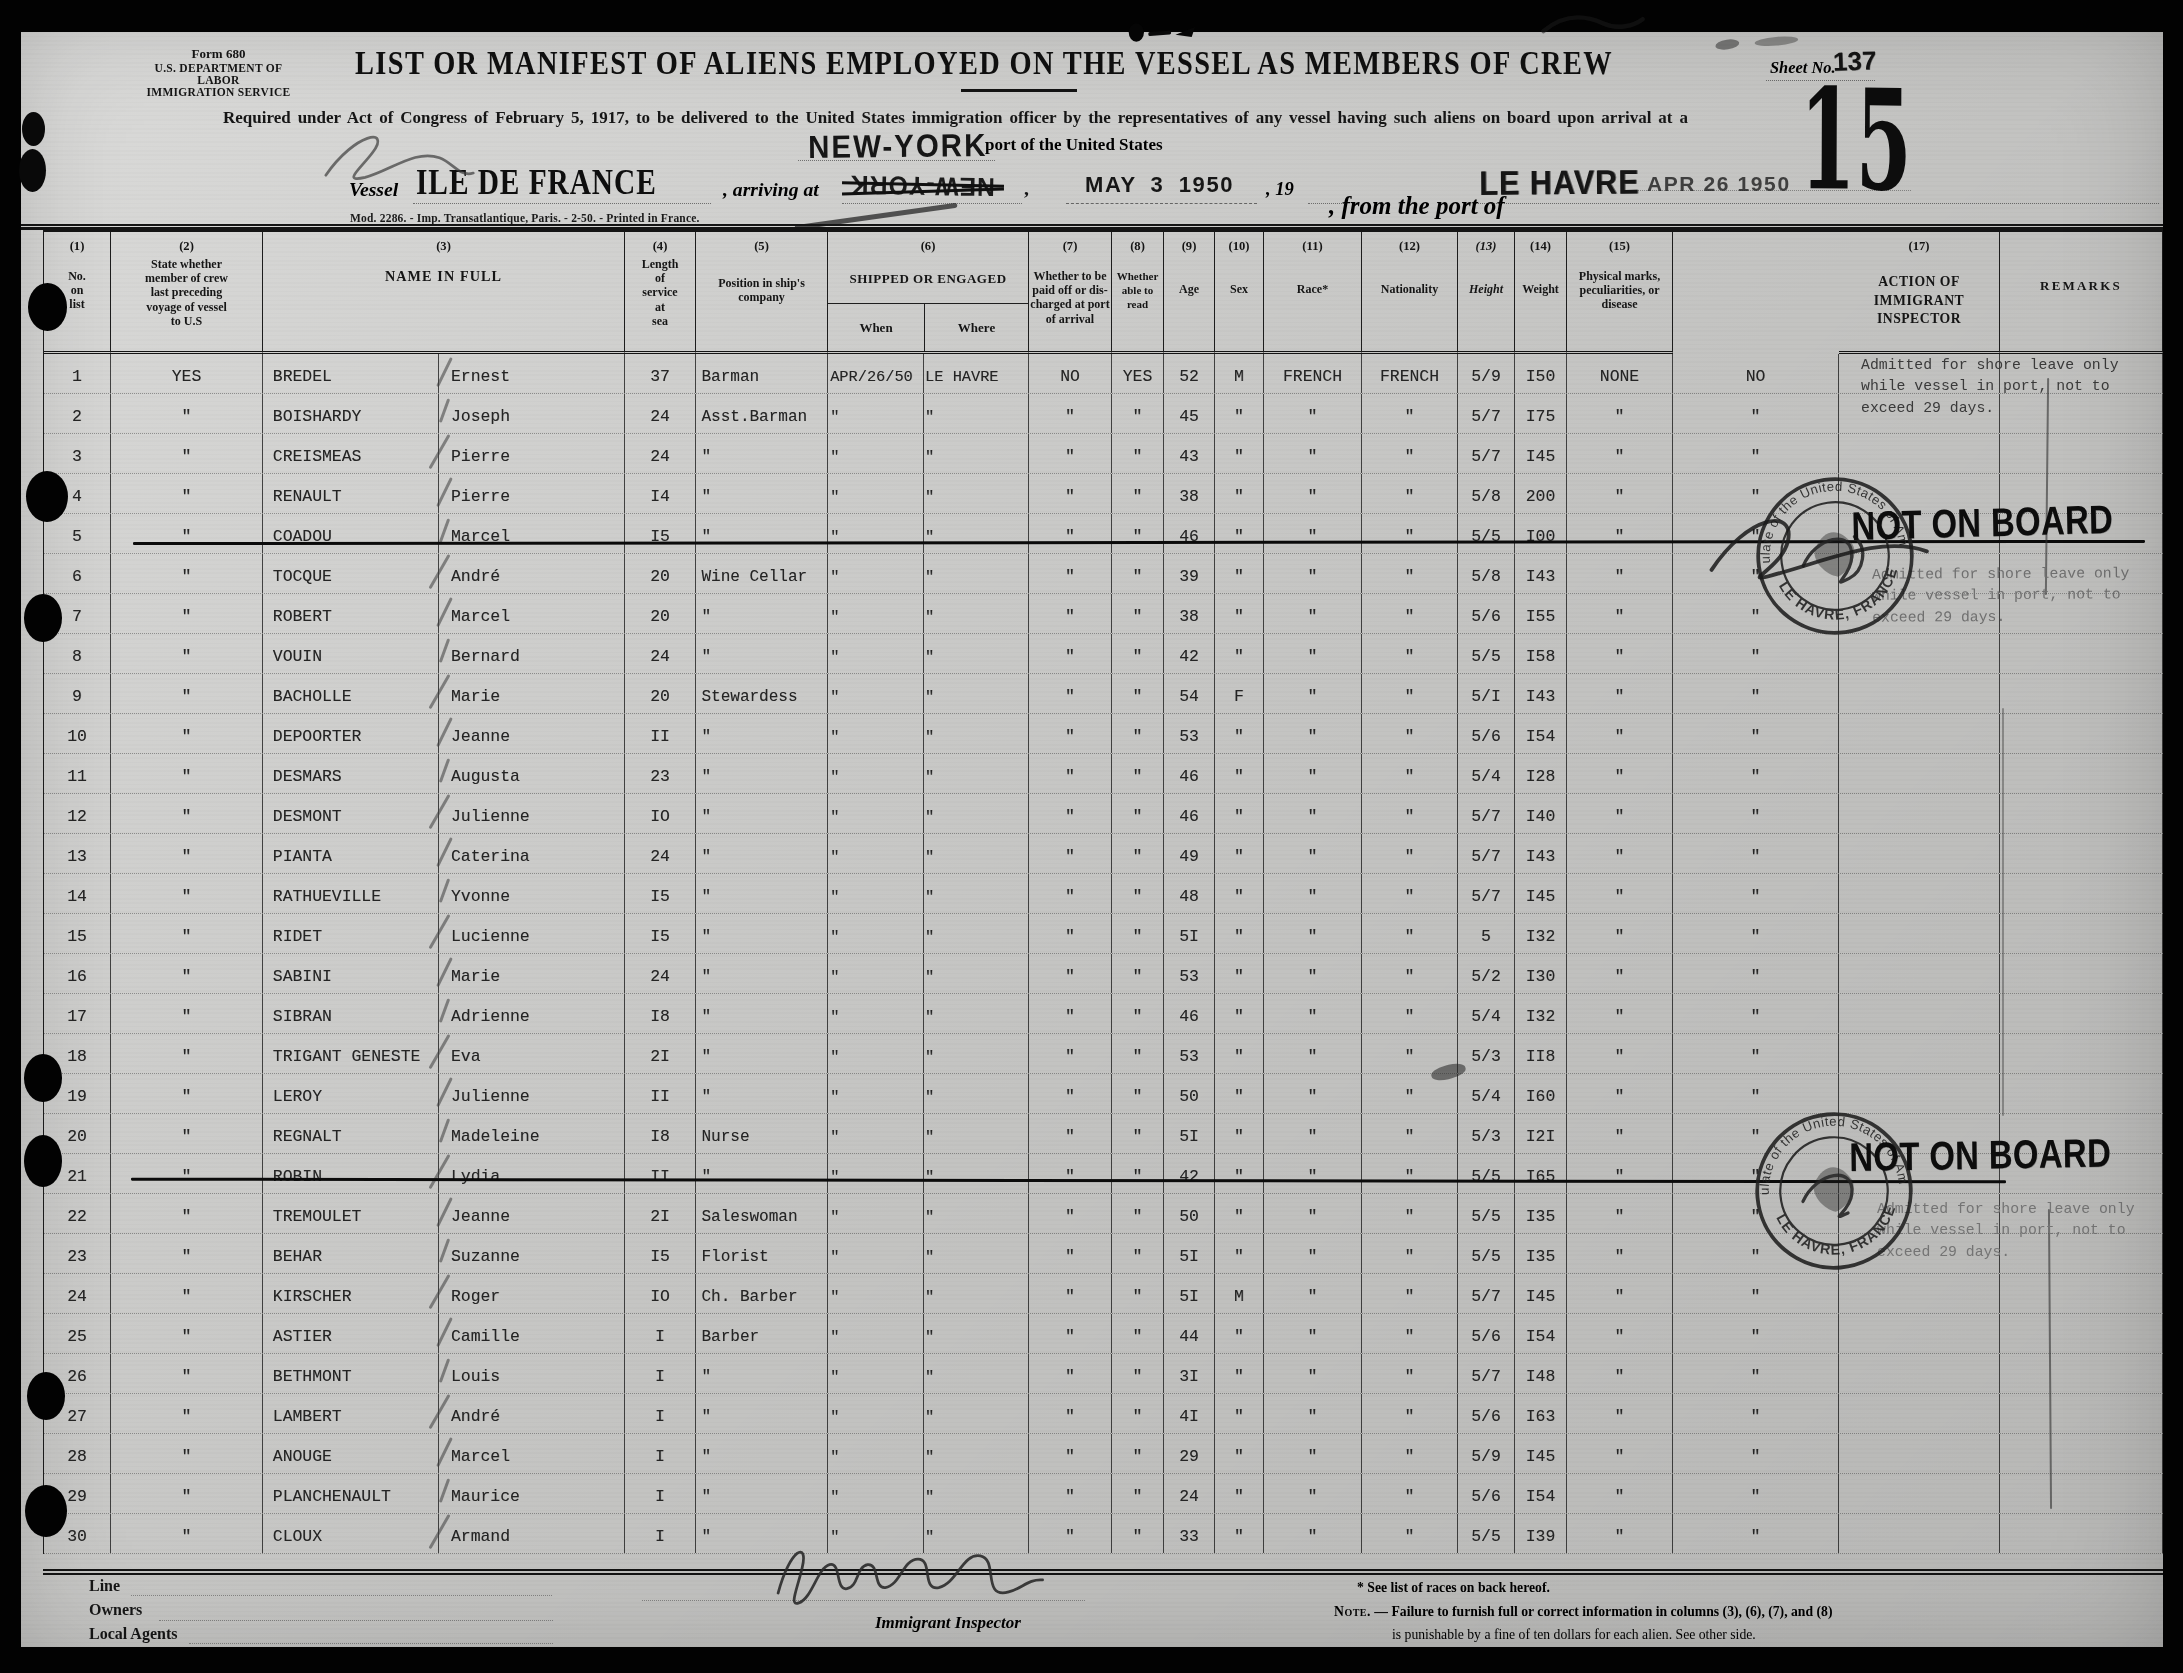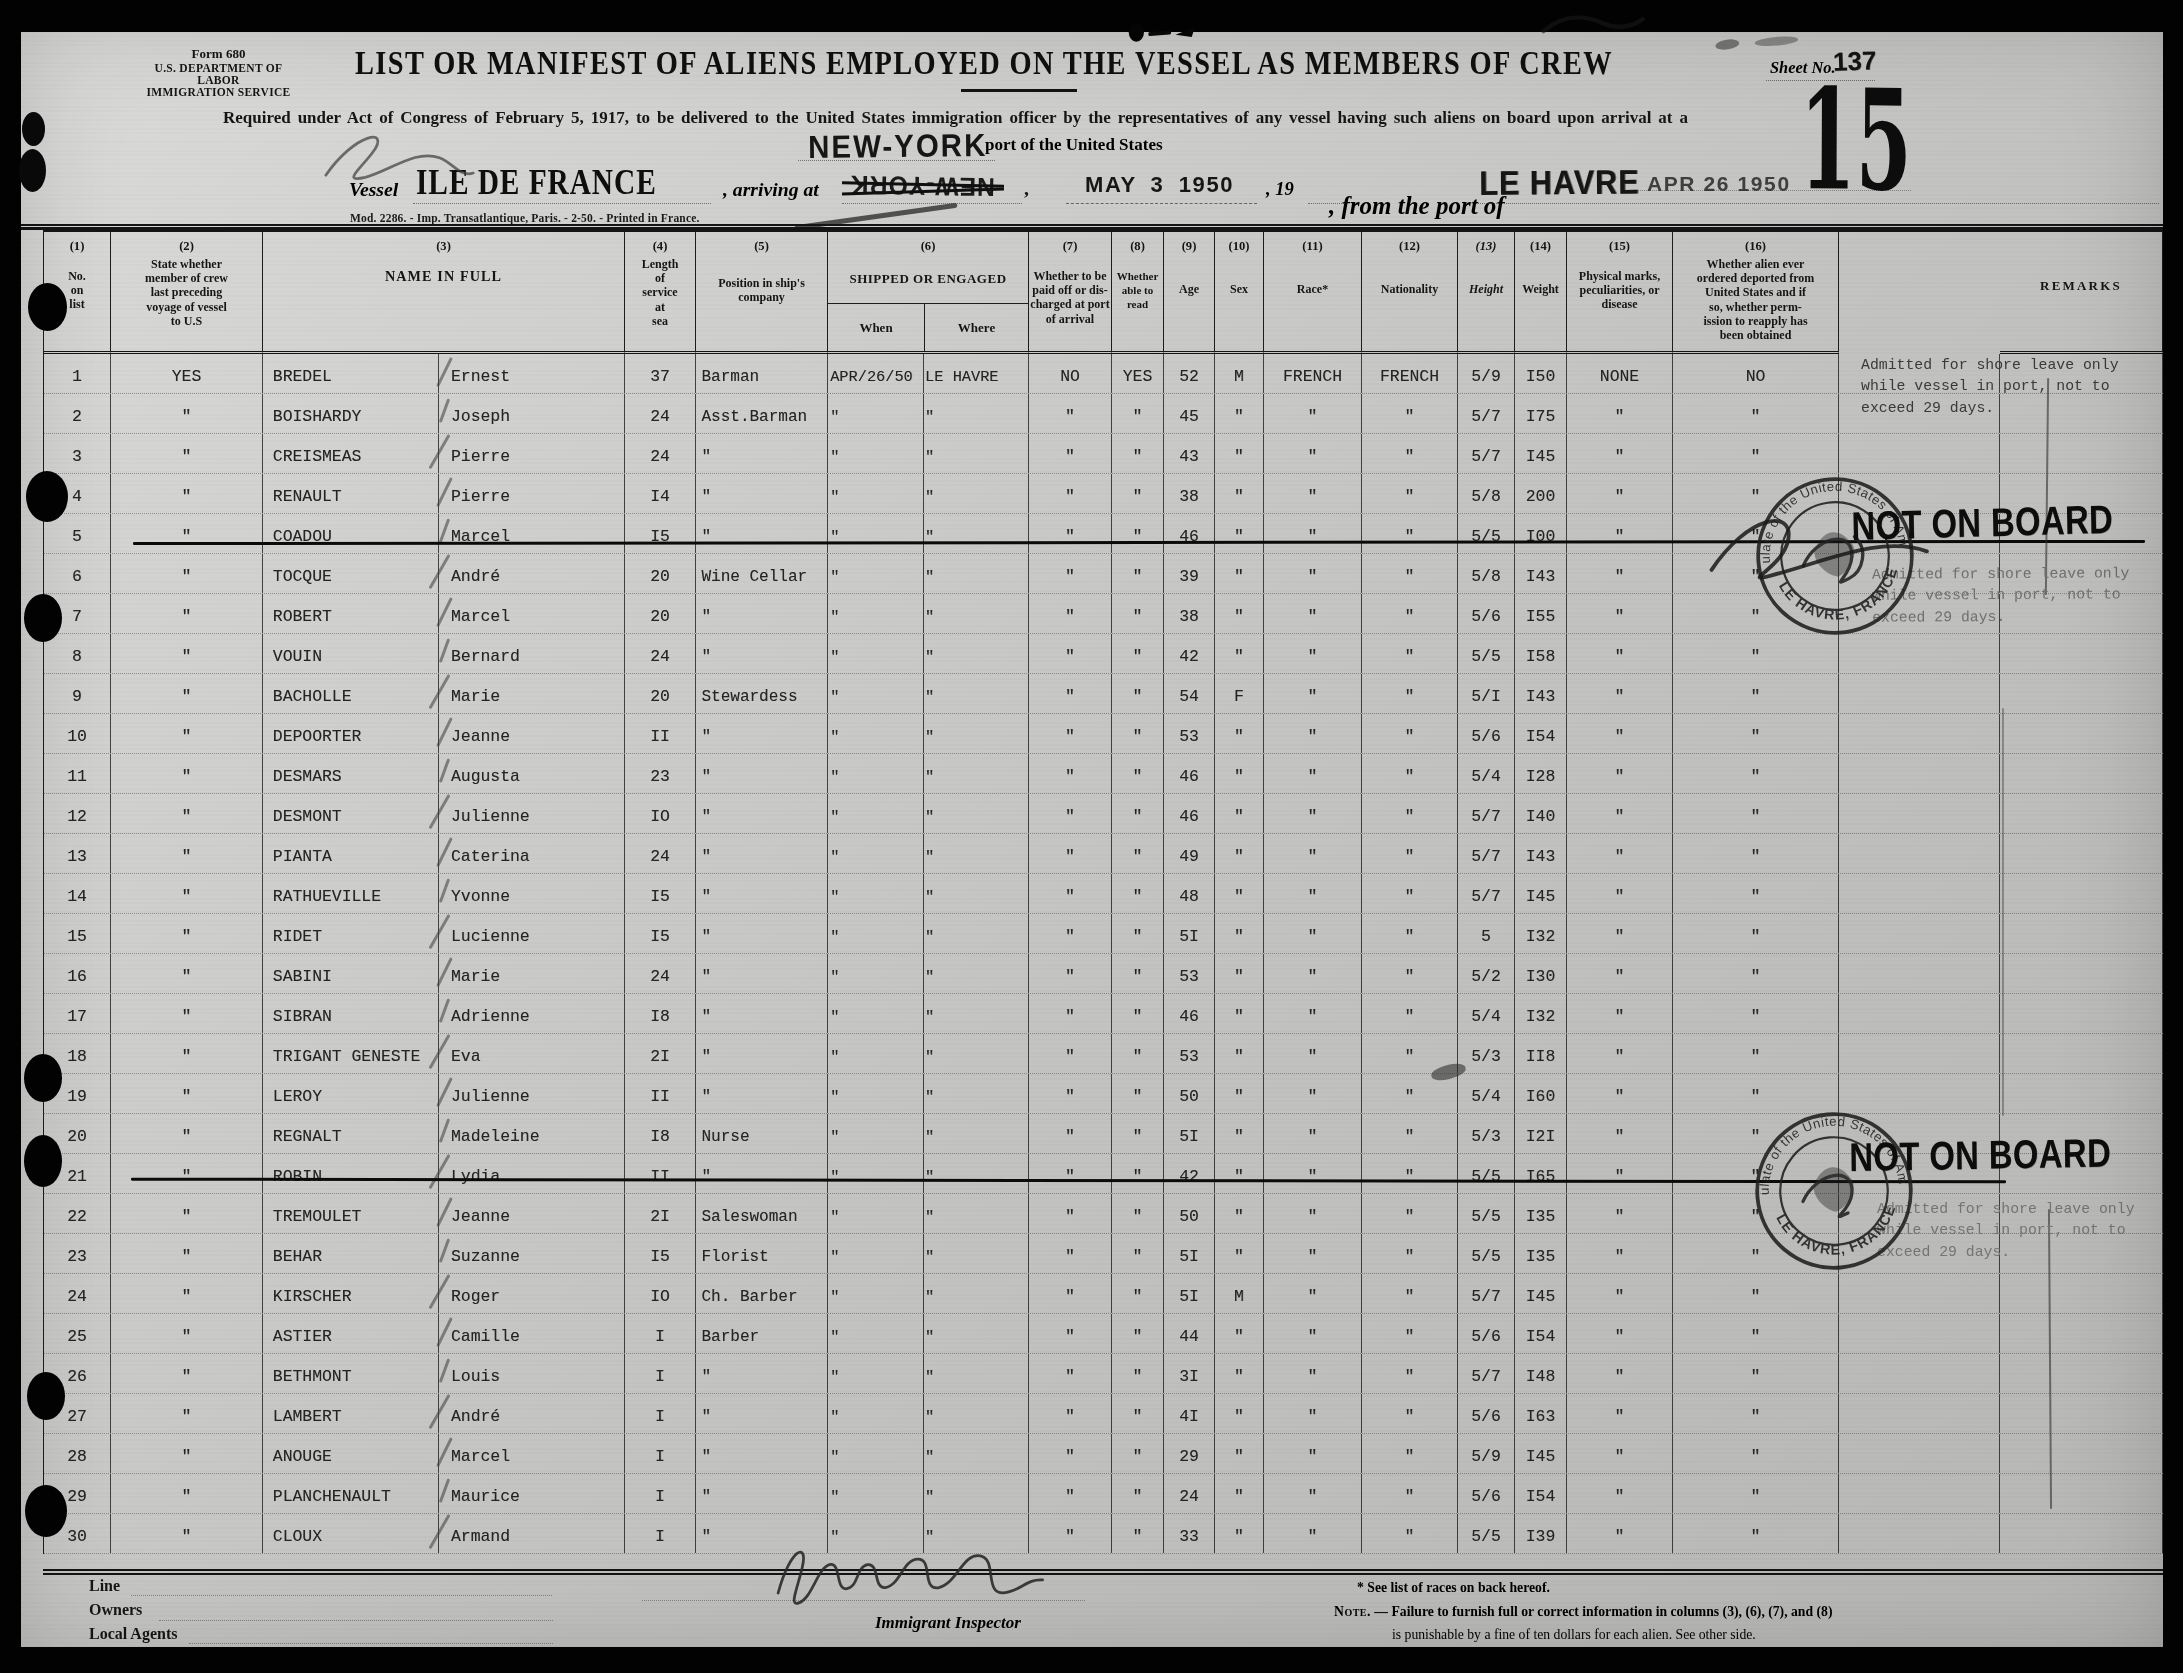--- a/index.html
+++ b/index.html
@@ -256,28 +256,25 @@
     <div class="th mid" style="grid-column:16;">
         <div class="num">(14)</div>
         <div class="lbl">Weight</div>
       </div>
     <div class="th mid2" style="grid-column:17;">
         <div class="num">(15)</div>
         <div class="lbl">Physical marks,
 peculiarities, or
 disease</div>
       </div>
-    <div class="th" style="grid-column:18;">
-        <div class="num">(16)</div>
-        <div class="lbl">Whether alien ever
-ordered deported from
-United States and if
-so, whether perm-
-ission to reapply has
-been obtained</div>
+    <div class="th action" style="grid-column:19;">
+        <div class="num">(17)</div>
+        <div class="lbl">ACTION OF
+IMMIGRANT
+INSPECTOR</div>
       </div>
     <div class="th remarks" style="grid-column:20;">
         <div class="lbl">REMARKS</div>
       </div>
   </div>
   <div id="tbl-body">
       <div class="row cols">
         <div class="td c-no">
           <span>1</span>
         </div>

